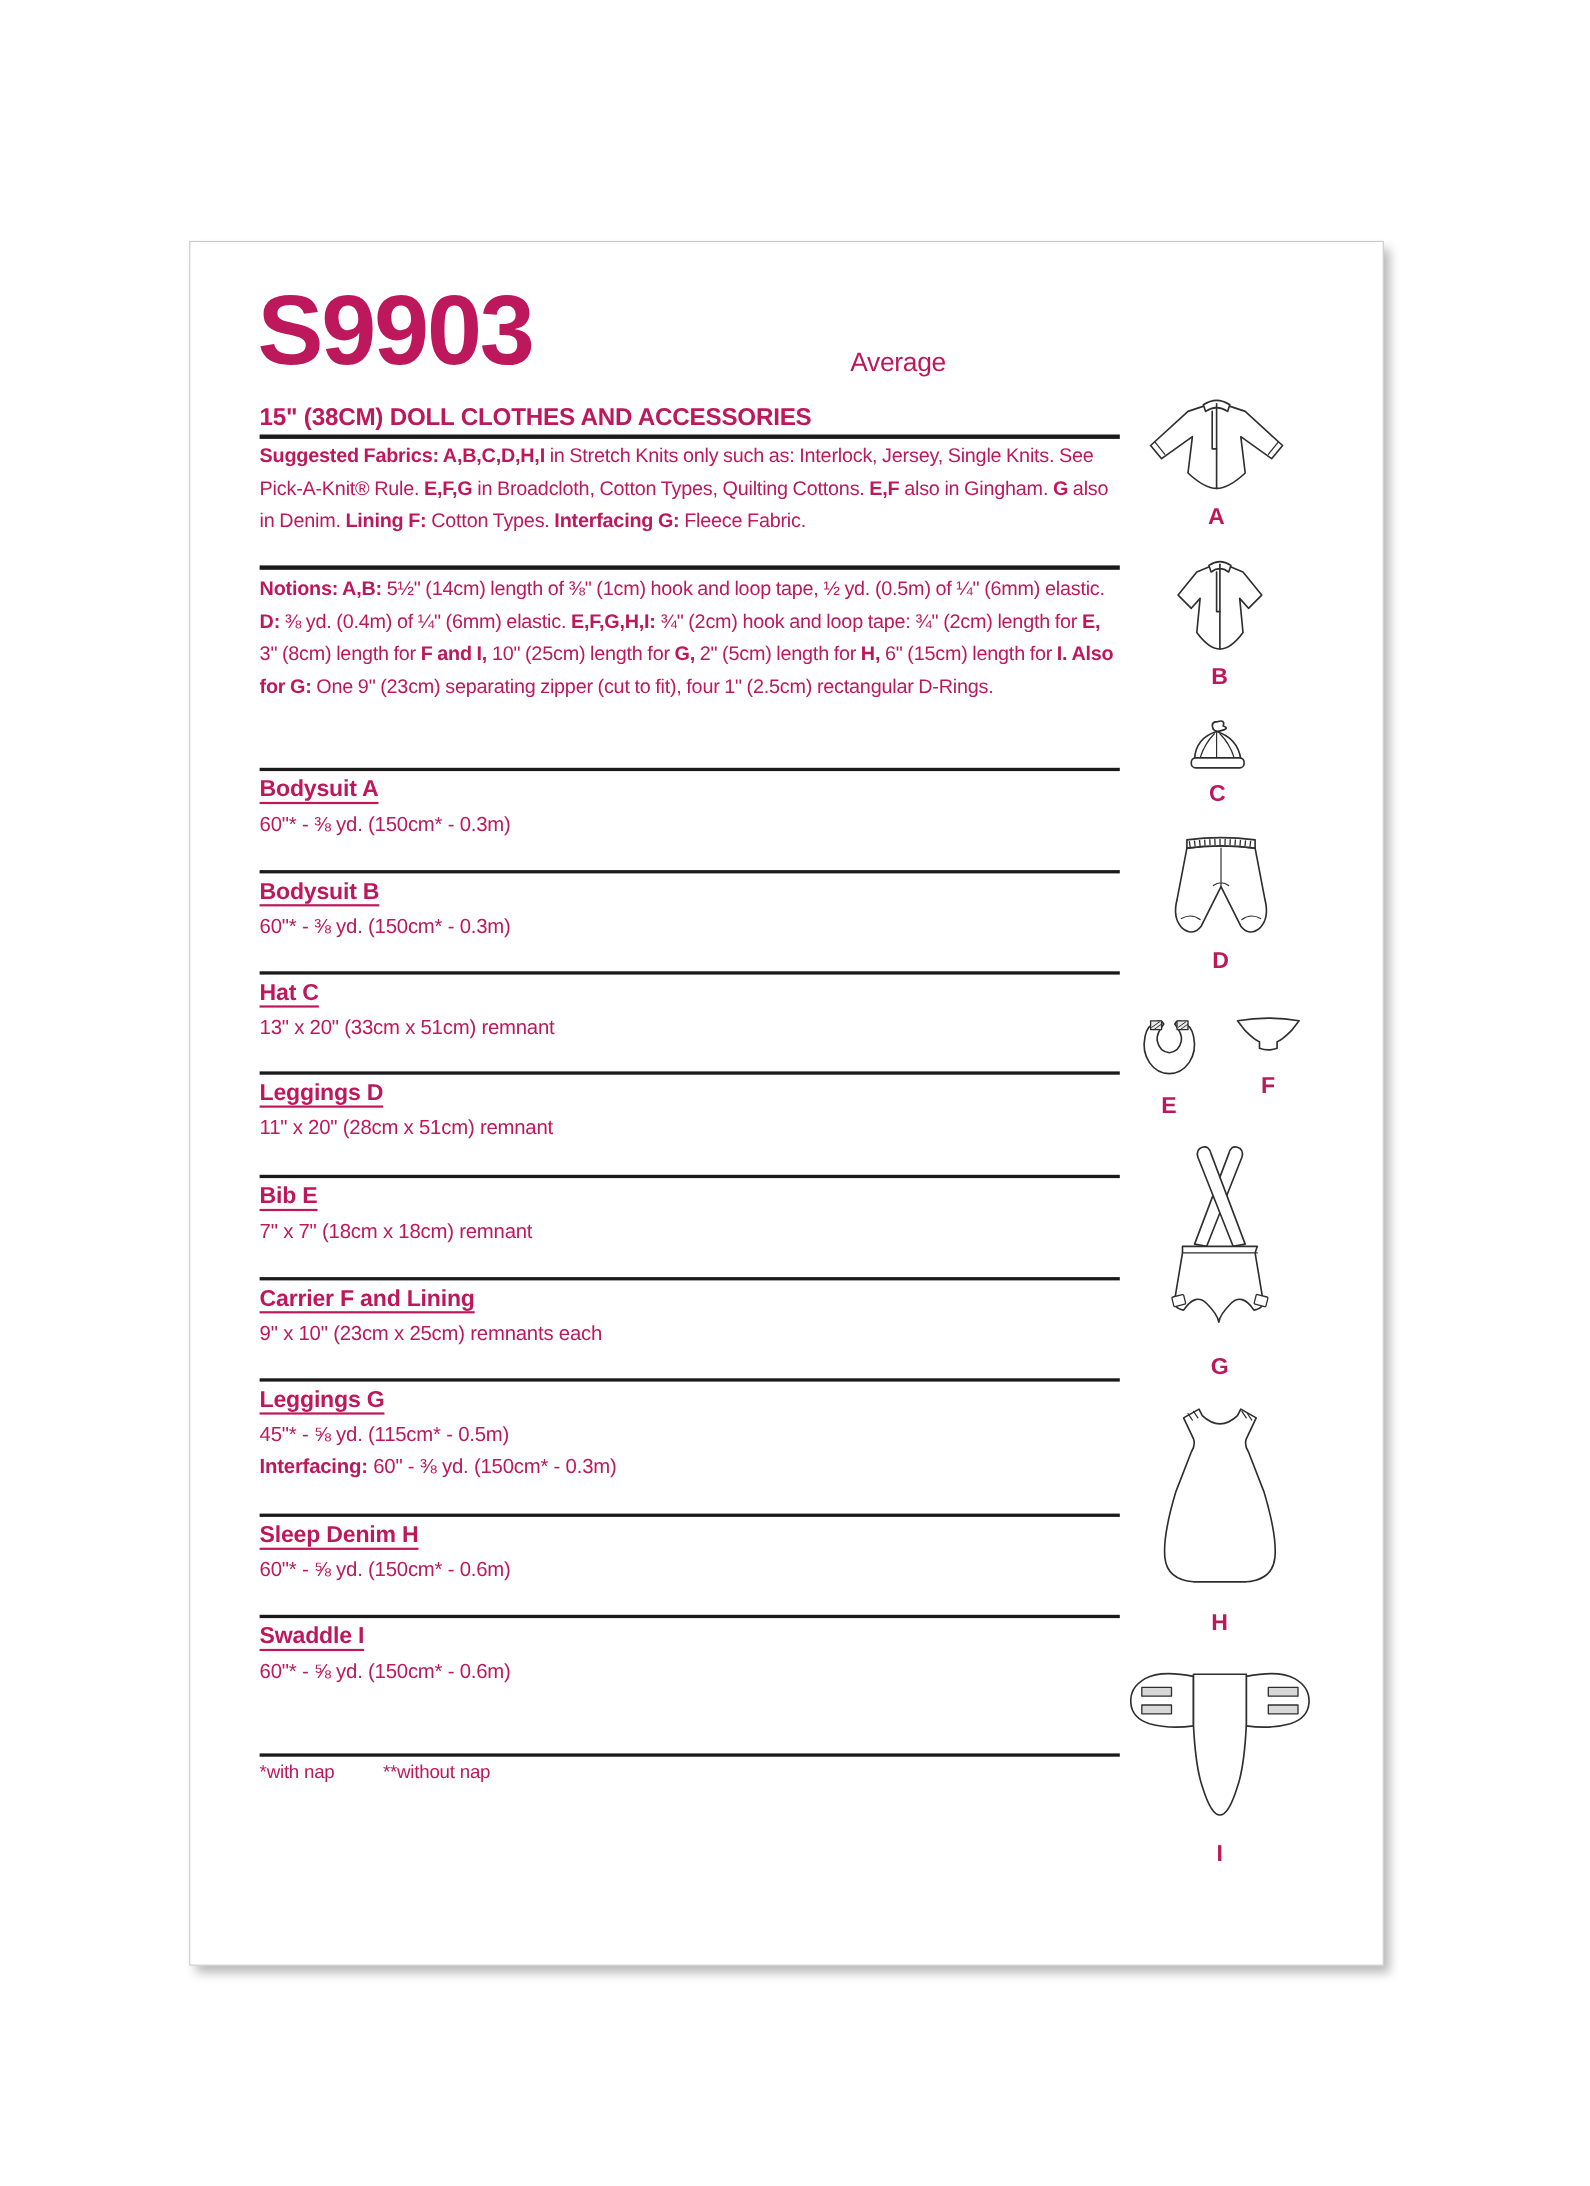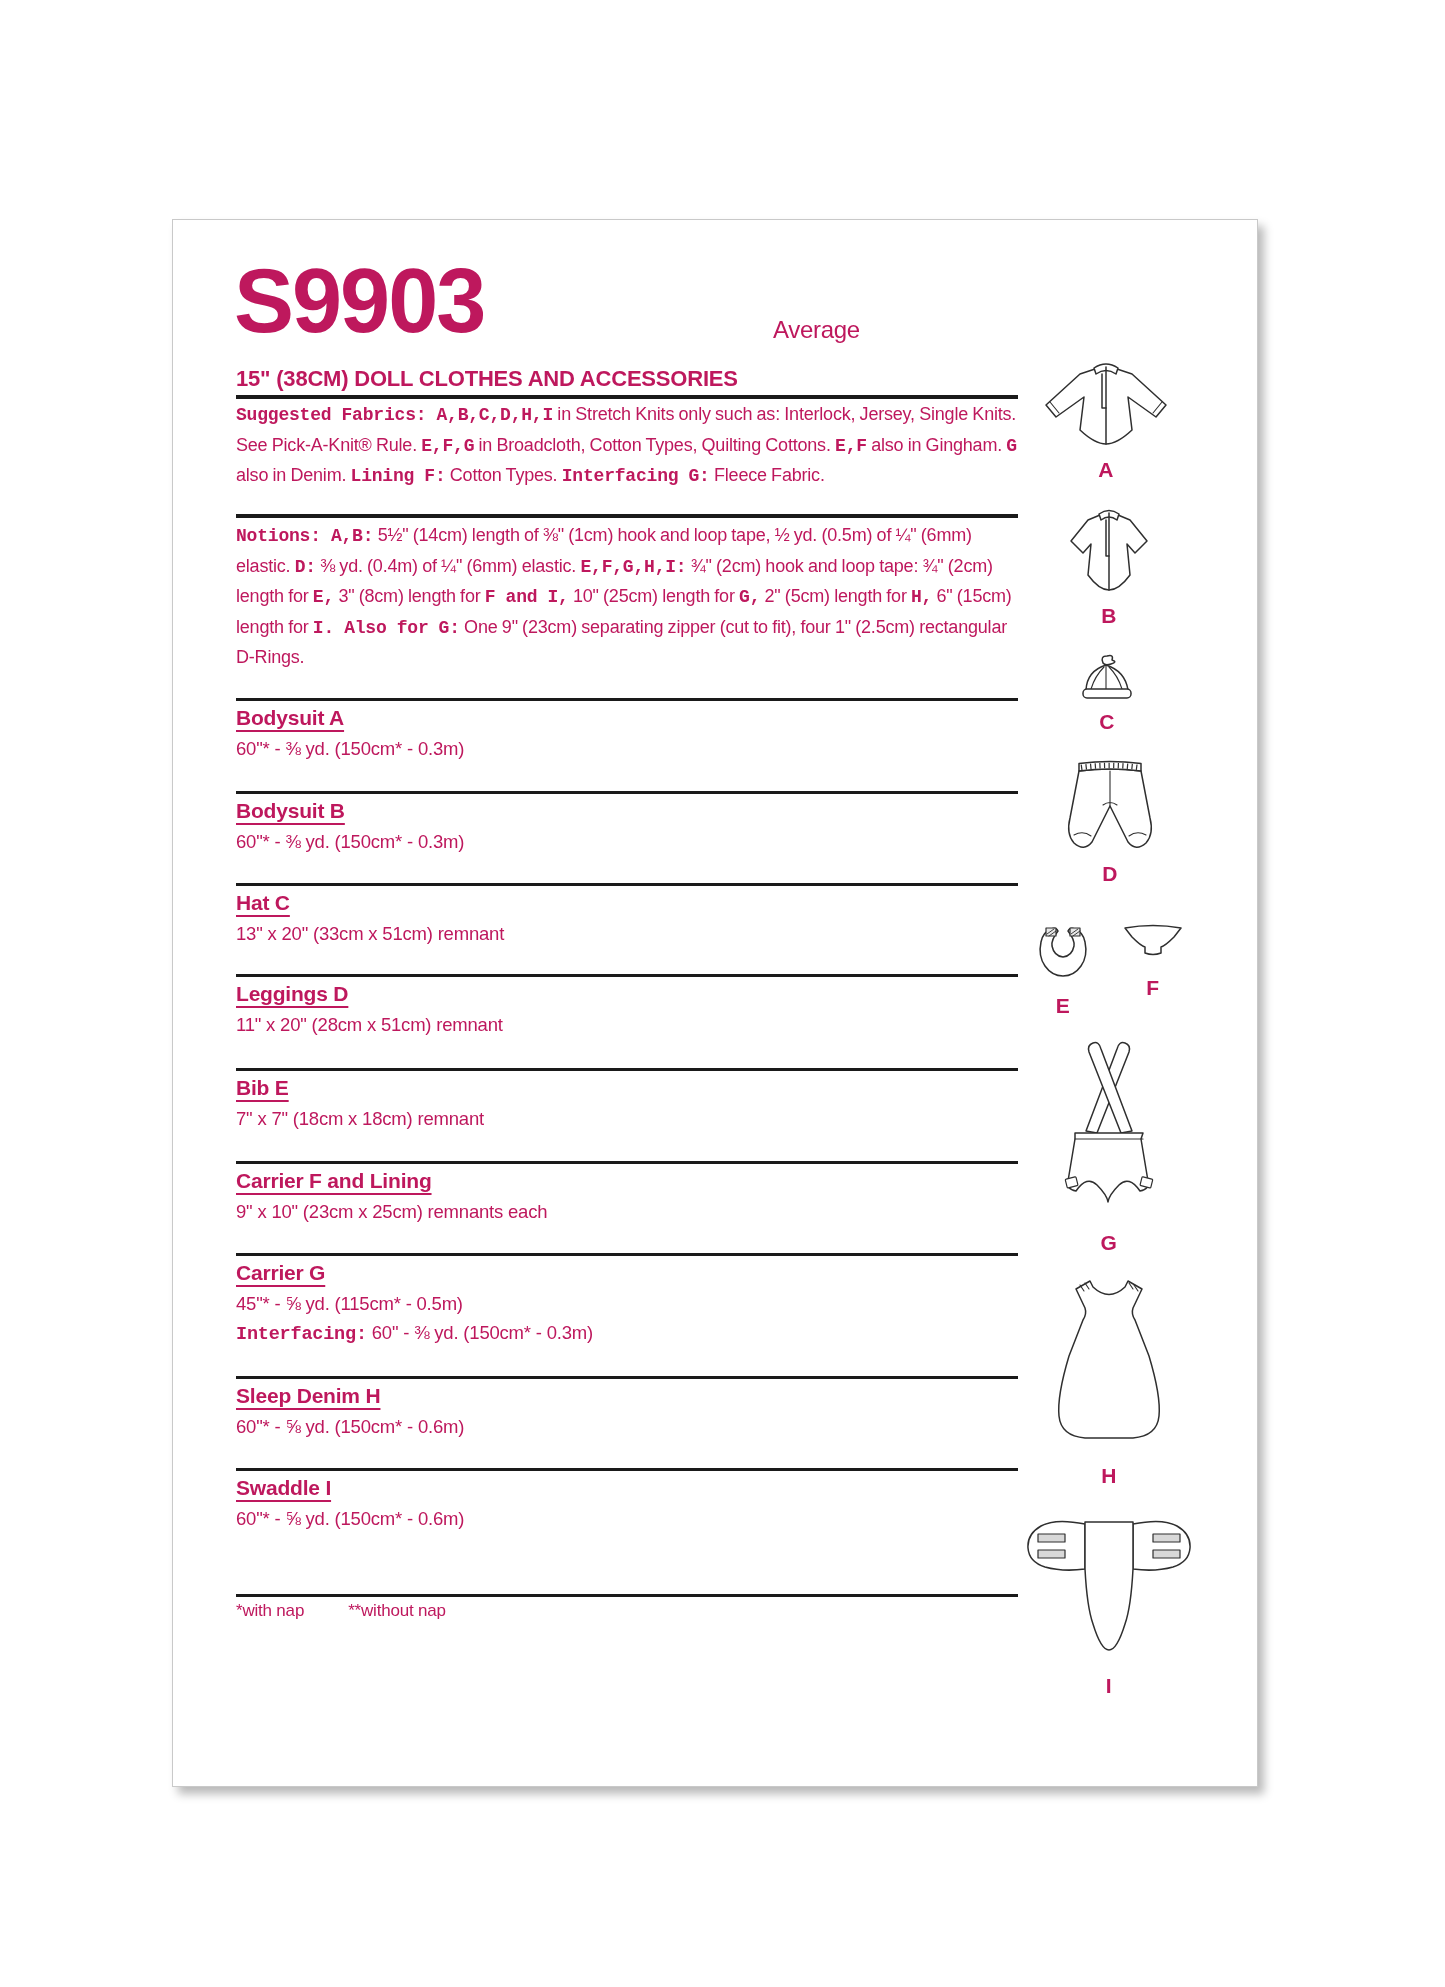--- a/index.html
+++ b/index.html
@@ -7,21 +7,21 @@
           font-family:"Liberation Sans", sans-serif;color:#be185d;}
   .page{position:absolute;left:172px;top:219px;width:1084px;height:1566px;background:#ffffff;
         border:1px solid #c9c9c9;box-shadow:6px 7px 9px rgba(0,0,0,0.28);}
   .abs{position:absolute;}
   .title{left:61px;top:36px;font-size:90px;font-weight:bold;letter-spacing:-2px;line-height:90px;}
   .average{left:600px;top:96px;width:245px;font-size:24px;letter-spacing:-0.3px;}
   .prod-head{left:63px;top:146px;font-size:22px;font-weight:bold;letter-spacing:-0.2px;white-space:nowrap;}
   .rule{left:63px;width:782px;height:3px;background:#1a1a1a;}
   .rule.thick{height:4px;}
   .para{left:63px;width:782px;font-size:18px;line-height:29.5px;letter-spacing:-0.2px;word-spacing:-0.5px;}
-  .b{font-weight:bold;font-family:Liberation Mono, monospace;}
+  .b{font-weight:bold;}
   .sec-head{left:63px;font-size:21px;font-weight:bold;letter-spacing:-0.2px;
             text-decoration:underline;text-underline-offset:5px;text-decoration-thickness:2px;white-space:nowrap;}
   .sec-val{left:63px;font-size:18.5px;letter-spacing:-0.2px;white-space:nowrap;}
   .footnote{left:63px;font-size:17px;letter-spacing:-0.2px;text-align:right;}
   .footnote span{margin-right:44px;}
   .fig{position:absolute;text-align:center;}
   .fig svg{display:block;margin:0 auto;}
   .fig-label{display:block;font-size:21px;font-weight:bold;letter-spacing:0.5px;}
   svg *{vector-effect:non-scaling-stroke;}
 </style>
@@ -59,21 +59,21 @@
 
     <div class="abs rule" style="top:848px"></div>
     <div class="abs sec-head" style="top:856px">Bib E</div>
     <div class="abs sec-val" style="top:888px">7" x 7" (18cm x 18cm) remnant</div>
 
     <div class="abs rule" style="top:941px"></div>
     <div class="abs sec-head" style="top:949px">Carrier F and Lining</div>
     <div class="abs sec-val" style="top:981px">9" x 10" (23cm x 25cm) remnants each</div>
 
     <div class="abs rule" style="top:1033px"></div>
-    <div class="abs sec-head" style="top:1041px">Carrier G</div>
+    <div class="abs sec-head" style="top:1041px">Leggings G</div>
     <div class="abs sec-val" style="top:1073px">45"* - ⅝ yd. (115cm* - 0.5m)</div>
     <div class="abs sec-val" style="top:1102px"><span class="b">Interfacing:</span><span> 60" - ⅜ yd. (150cm* - 0.3m)</span></div>
 
     <div class="abs rule" style="top:1156px"></div>
     <div class="abs sec-head" style="top:1164px">Sleep Denim H</div>
     <div class="abs sec-val" style="top:1196px">60"* - ⅝ yd. (150cm* - 0.6m)</div>
 
     <div class="abs rule" style="top:1248px"></div>
     <div class="abs sec-head" style="top:1256px">Swaddle I</div>
     <div class="abs sec-val" style="top:1288px">60"* - ⅝ yd. (150cm* - 0.6m)</div>

